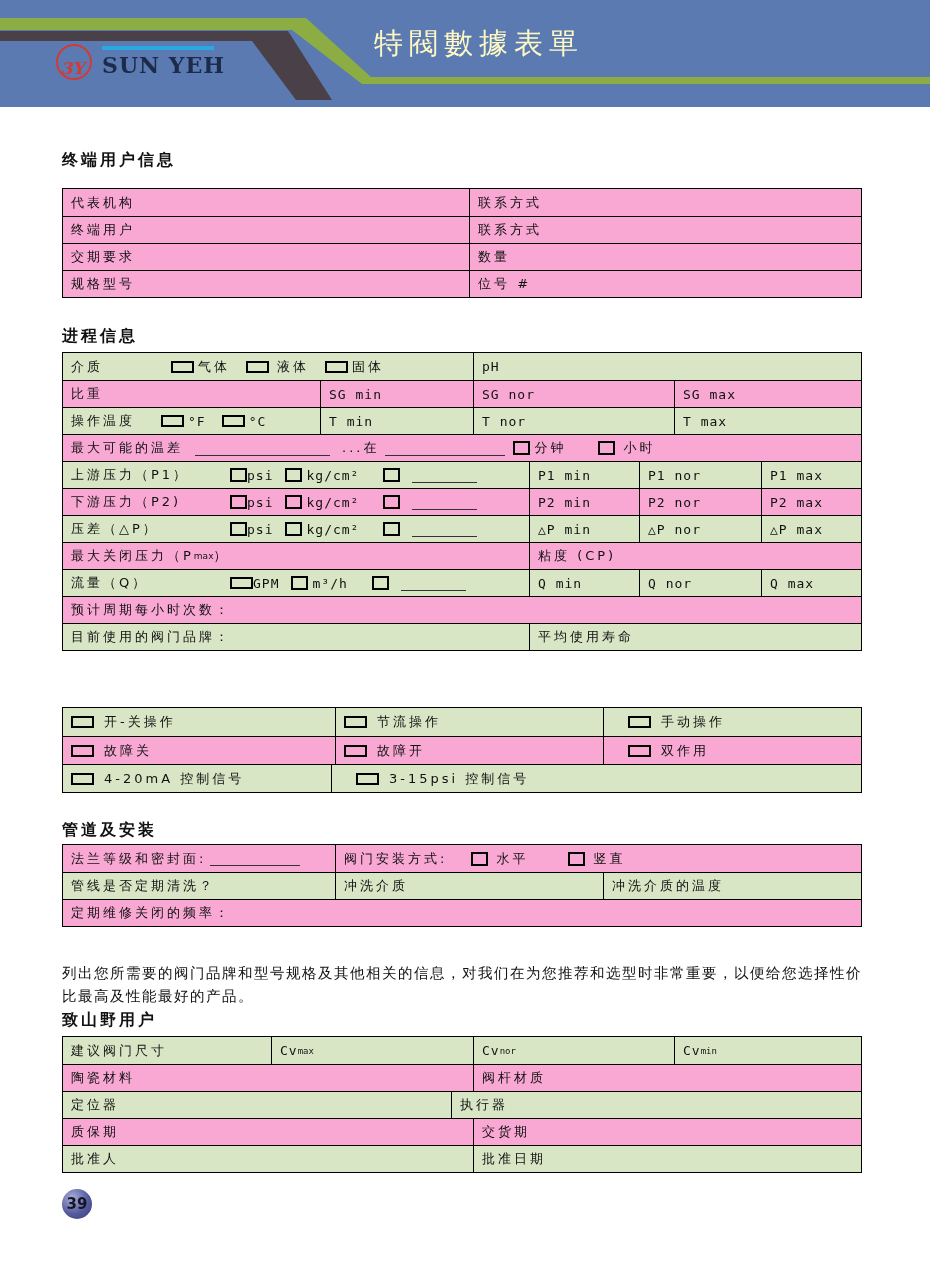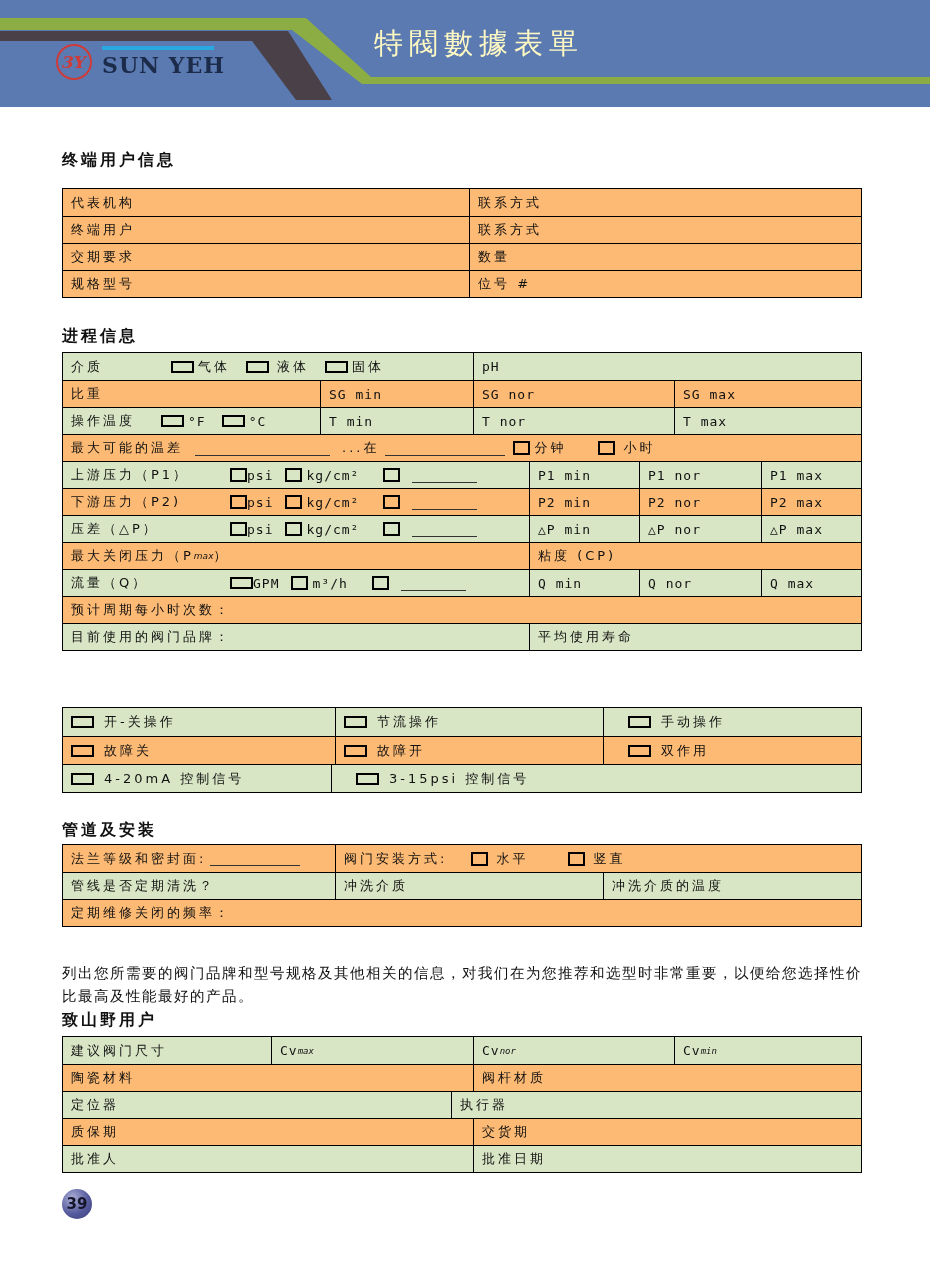--- a/index.html
+++ b/index.html
@@ -6,51 +6,51 @@
   body { background:#ffffff; }
   .page { position:relative; width:930px; height:1262px; background:#ffffff;
           font-family:"DejaVu Sans", sans-serif; color:#111; overflow:hidden; }
 
   
   .header { position:absolute; top:0; left:0; width:930px; height:107px; background:#5b7ab1; }
   .header svg { position:absolute; top:0; left:0; }
   .logo { position:absolute; top:44px; left:56px; display:flex; align-items:center; }
   .badge { width:36px; height:36px; border:2px solid #cf3b38; border-radius:50%;
            color:#cf3b38; font-family:"DejaVu Serif", serif; font-weight:bold; font-style:italic;
-           font-size:17px; display:flex; align-items:center; justify-content:center; }
+           font-size:17px; display:flex; align-items:flex-end; justify-content:center; }
   .lright { margin-left:10px; }
   .cyanline { width:112px; height:4px; background:#2aa9e0; margin-bottom:2px; }
   .lname { font-family:"DejaVu Serif", serif; font-weight:bold; font-size:22px;
            color:#1c2b4a; letter-spacing:1px; }
   .htitle { position:absolute; top:24px; left:374px; color:#fef9c3; font-weight:normal;
             font-size:29px; letter-spacing:6px; }
 
   
   .sec { position:absolute; left:62px; font-size:16px; font-weight:bold; letter-spacing:3px; }
   .note { position:absolute; left:62px; top:962px; width:812px; font-size:14.5px;
           line-height:23px; letter-spacing:1.5px; }
 
   
   .tbl { position:absolute; left:62px; width:800px; border:1px solid #000; }
-  .trow { display:flex; height:27px; border-top:1px solid #000; background:#fdba74; }
+  .trow { display:flex; height:27px; border-top:1px solid #000; background:#f9a8d4; }
   .trow:first-child { border-top:none; }
   .trow.h28 { height:28px; }
   .green { background:#d9e6c5; }
   .cell { border-left:1px solid #000; display:flex; align-items:center;
           padding:0 8px; font-size:13px; letter-spacing:3px; white-space:nowrap; overflow:hidden; }
   .cell:first-child { border-left:none; }
   .grow { flex:1 1 auto; }
   .w406{width:406px;flex:none;} .w410{width:410px;flex:none;} .w201{width:201px;flex:none;}
   .w257{width:257px;flex:none;} .w153{width:153px;flex:none;} .w466{width:466px;flex:none;}
   .w110{width:110px;flex:none;} .w122{width:122px;flex:none;} .w272{width:272px;flex:none;}
   .w268{width:268px;flex:none;} .w208{width:208px;flex:none;} .w202{width:202px;flex:none;}
 
   .lt { font-family:"DejaVu Sans Mono", monospace; letter-spacing:1px; }
   .small { font-size:9px; }
-  sub.small { letter-spacing:0;font-style:italic; }
+  sub.small { letter-spacing:0; }
 
   
   .cb { flex:none; width:23px; height:12px; border:2.5px solid #000; background:transparent; }
   .cb.sq { width:17px; height:14px; border-width:2px; }
   .ul { flex:none; border-bottom:1.5px solid #333; height:15px; }
   .u55{width:55px;} .u65{width:65px;} .u90{width:90px;} .u120{width:120px;} .u135{width:135px;}
   .ml4{margin-left:4px;} .ml6{margin-left:6px;} .ml8{margin-left:8px;} .ml12{margin-left:12px;}
   .ml16{margin-left:16px;} .ml24{margin-left:24px;} .ml32{margin-left:32px;} .ml40{margin-left:40px;} .mr10{margin-right:10px;}
   .plbl{width:159px;flex:none;} .mlbl{width:100px;flex:none;} .tlbl{width:90px;flex:none;}
 

